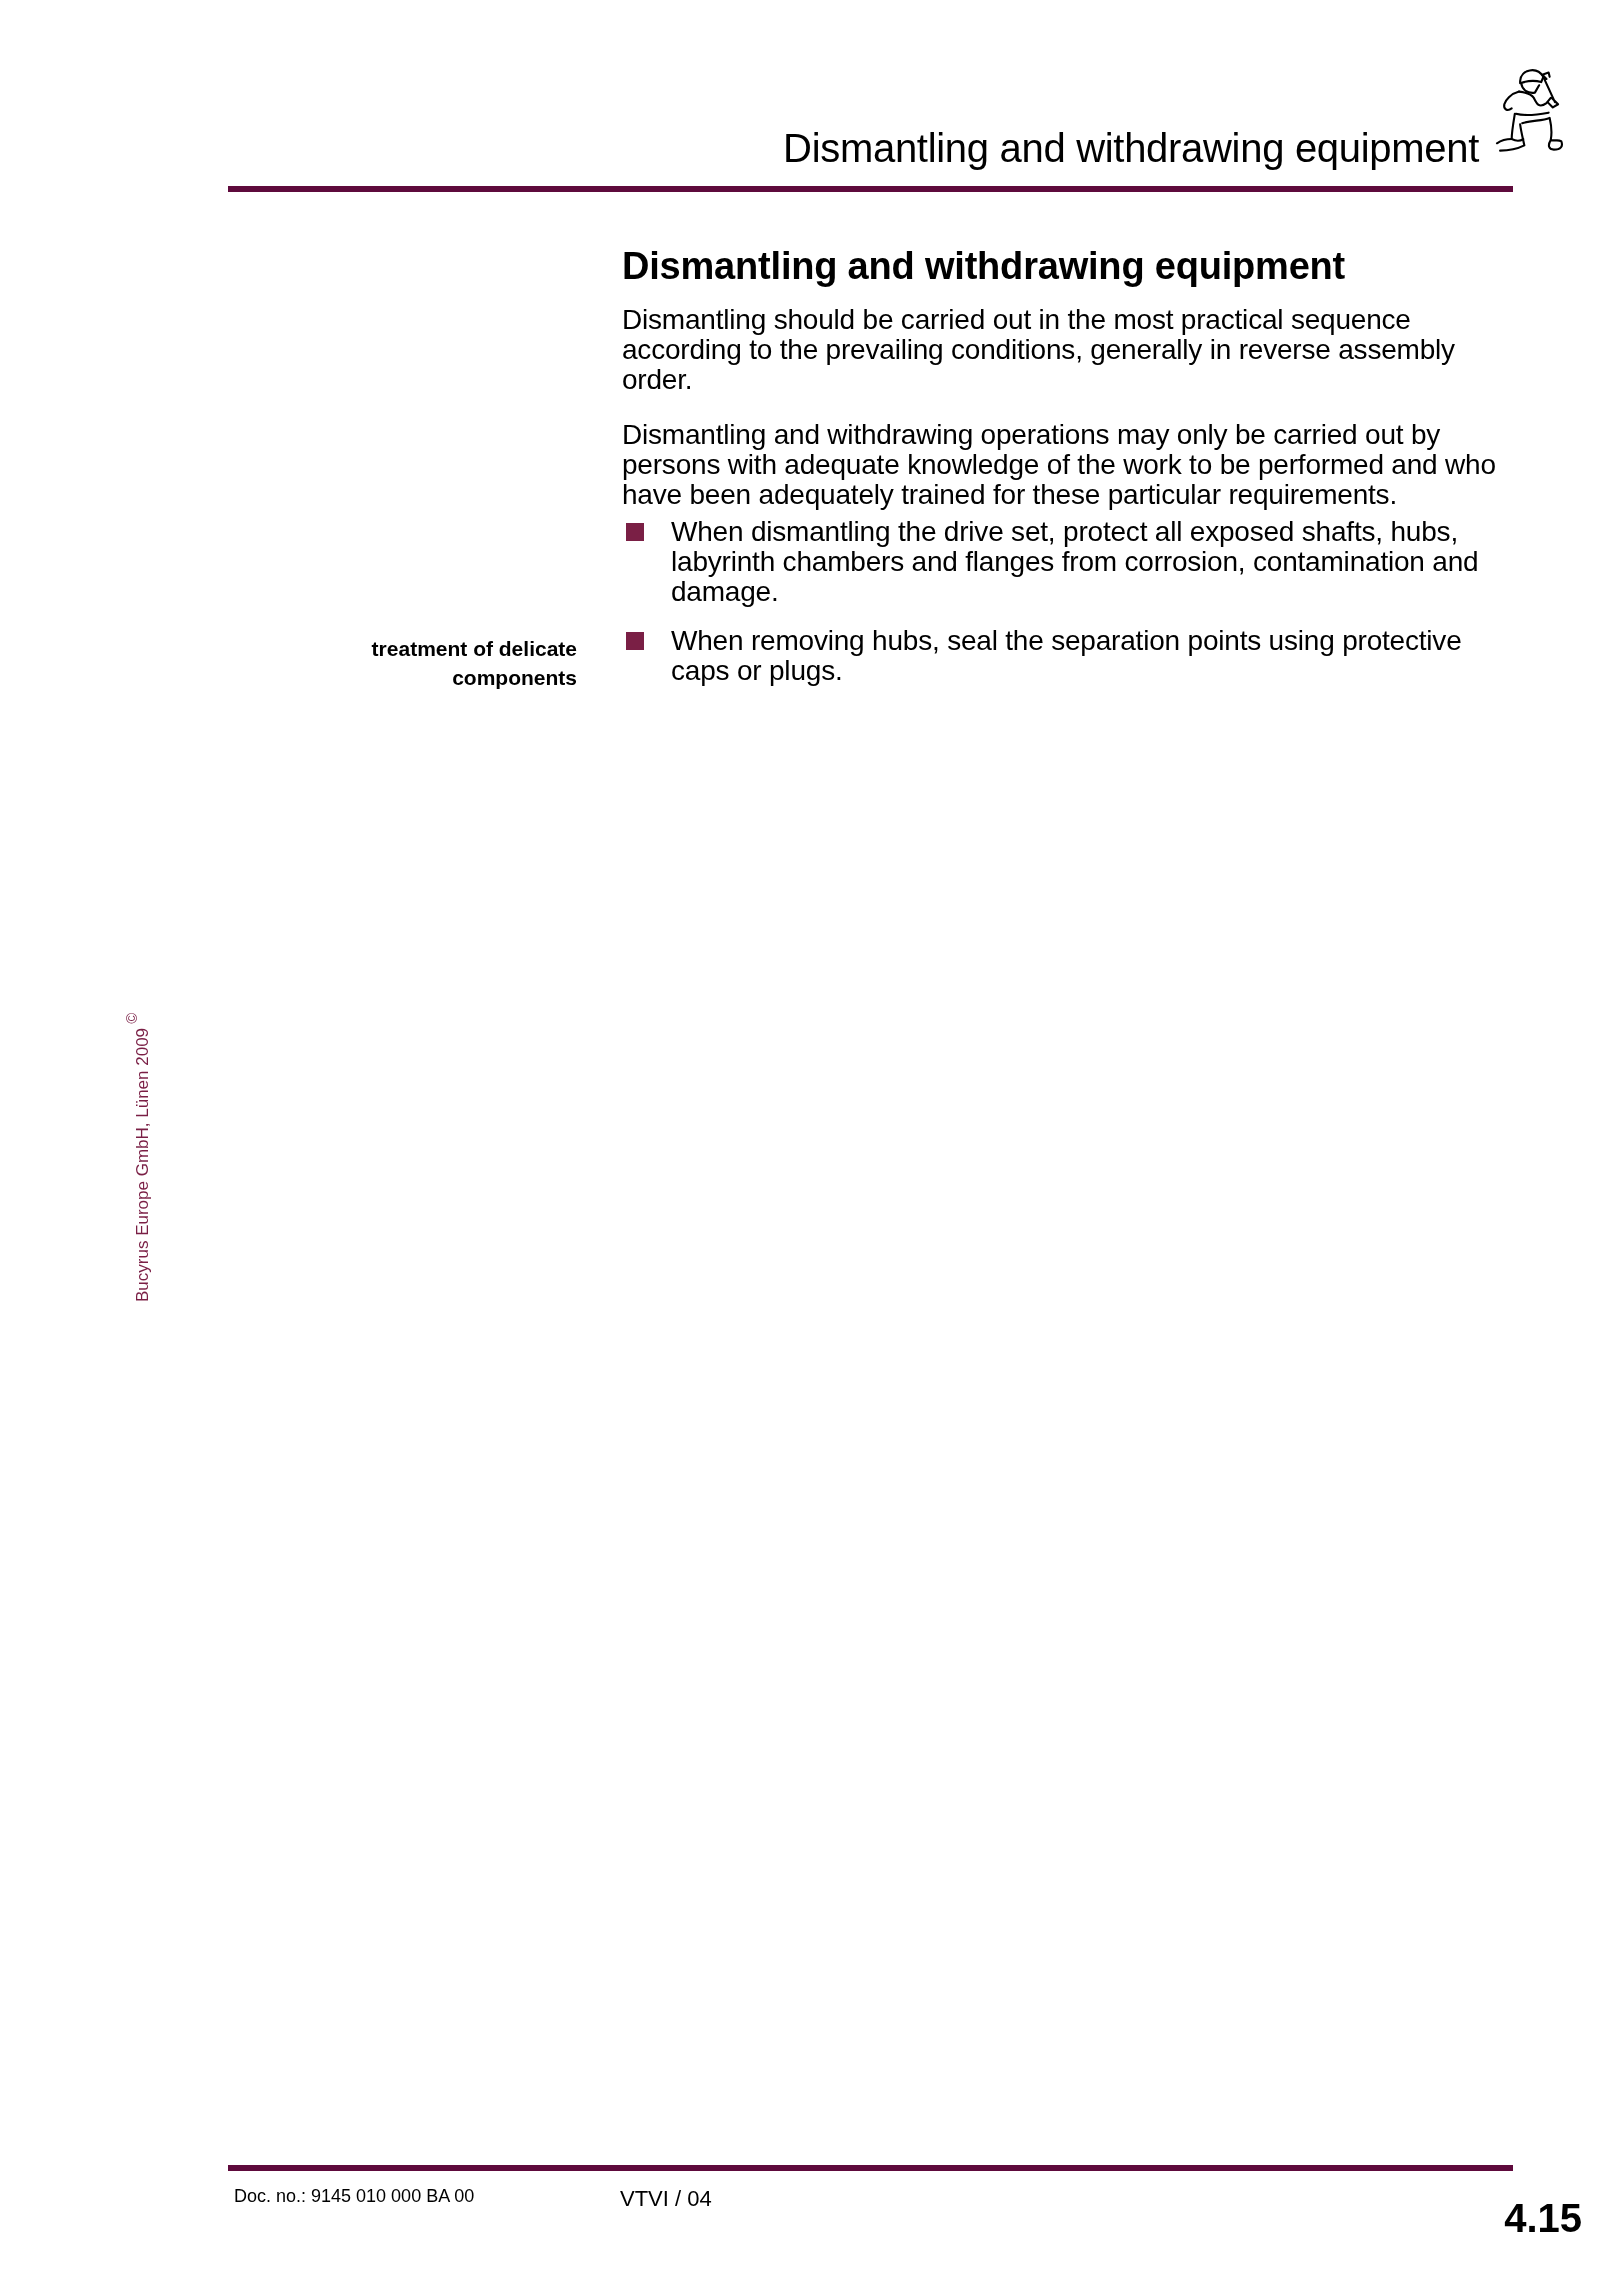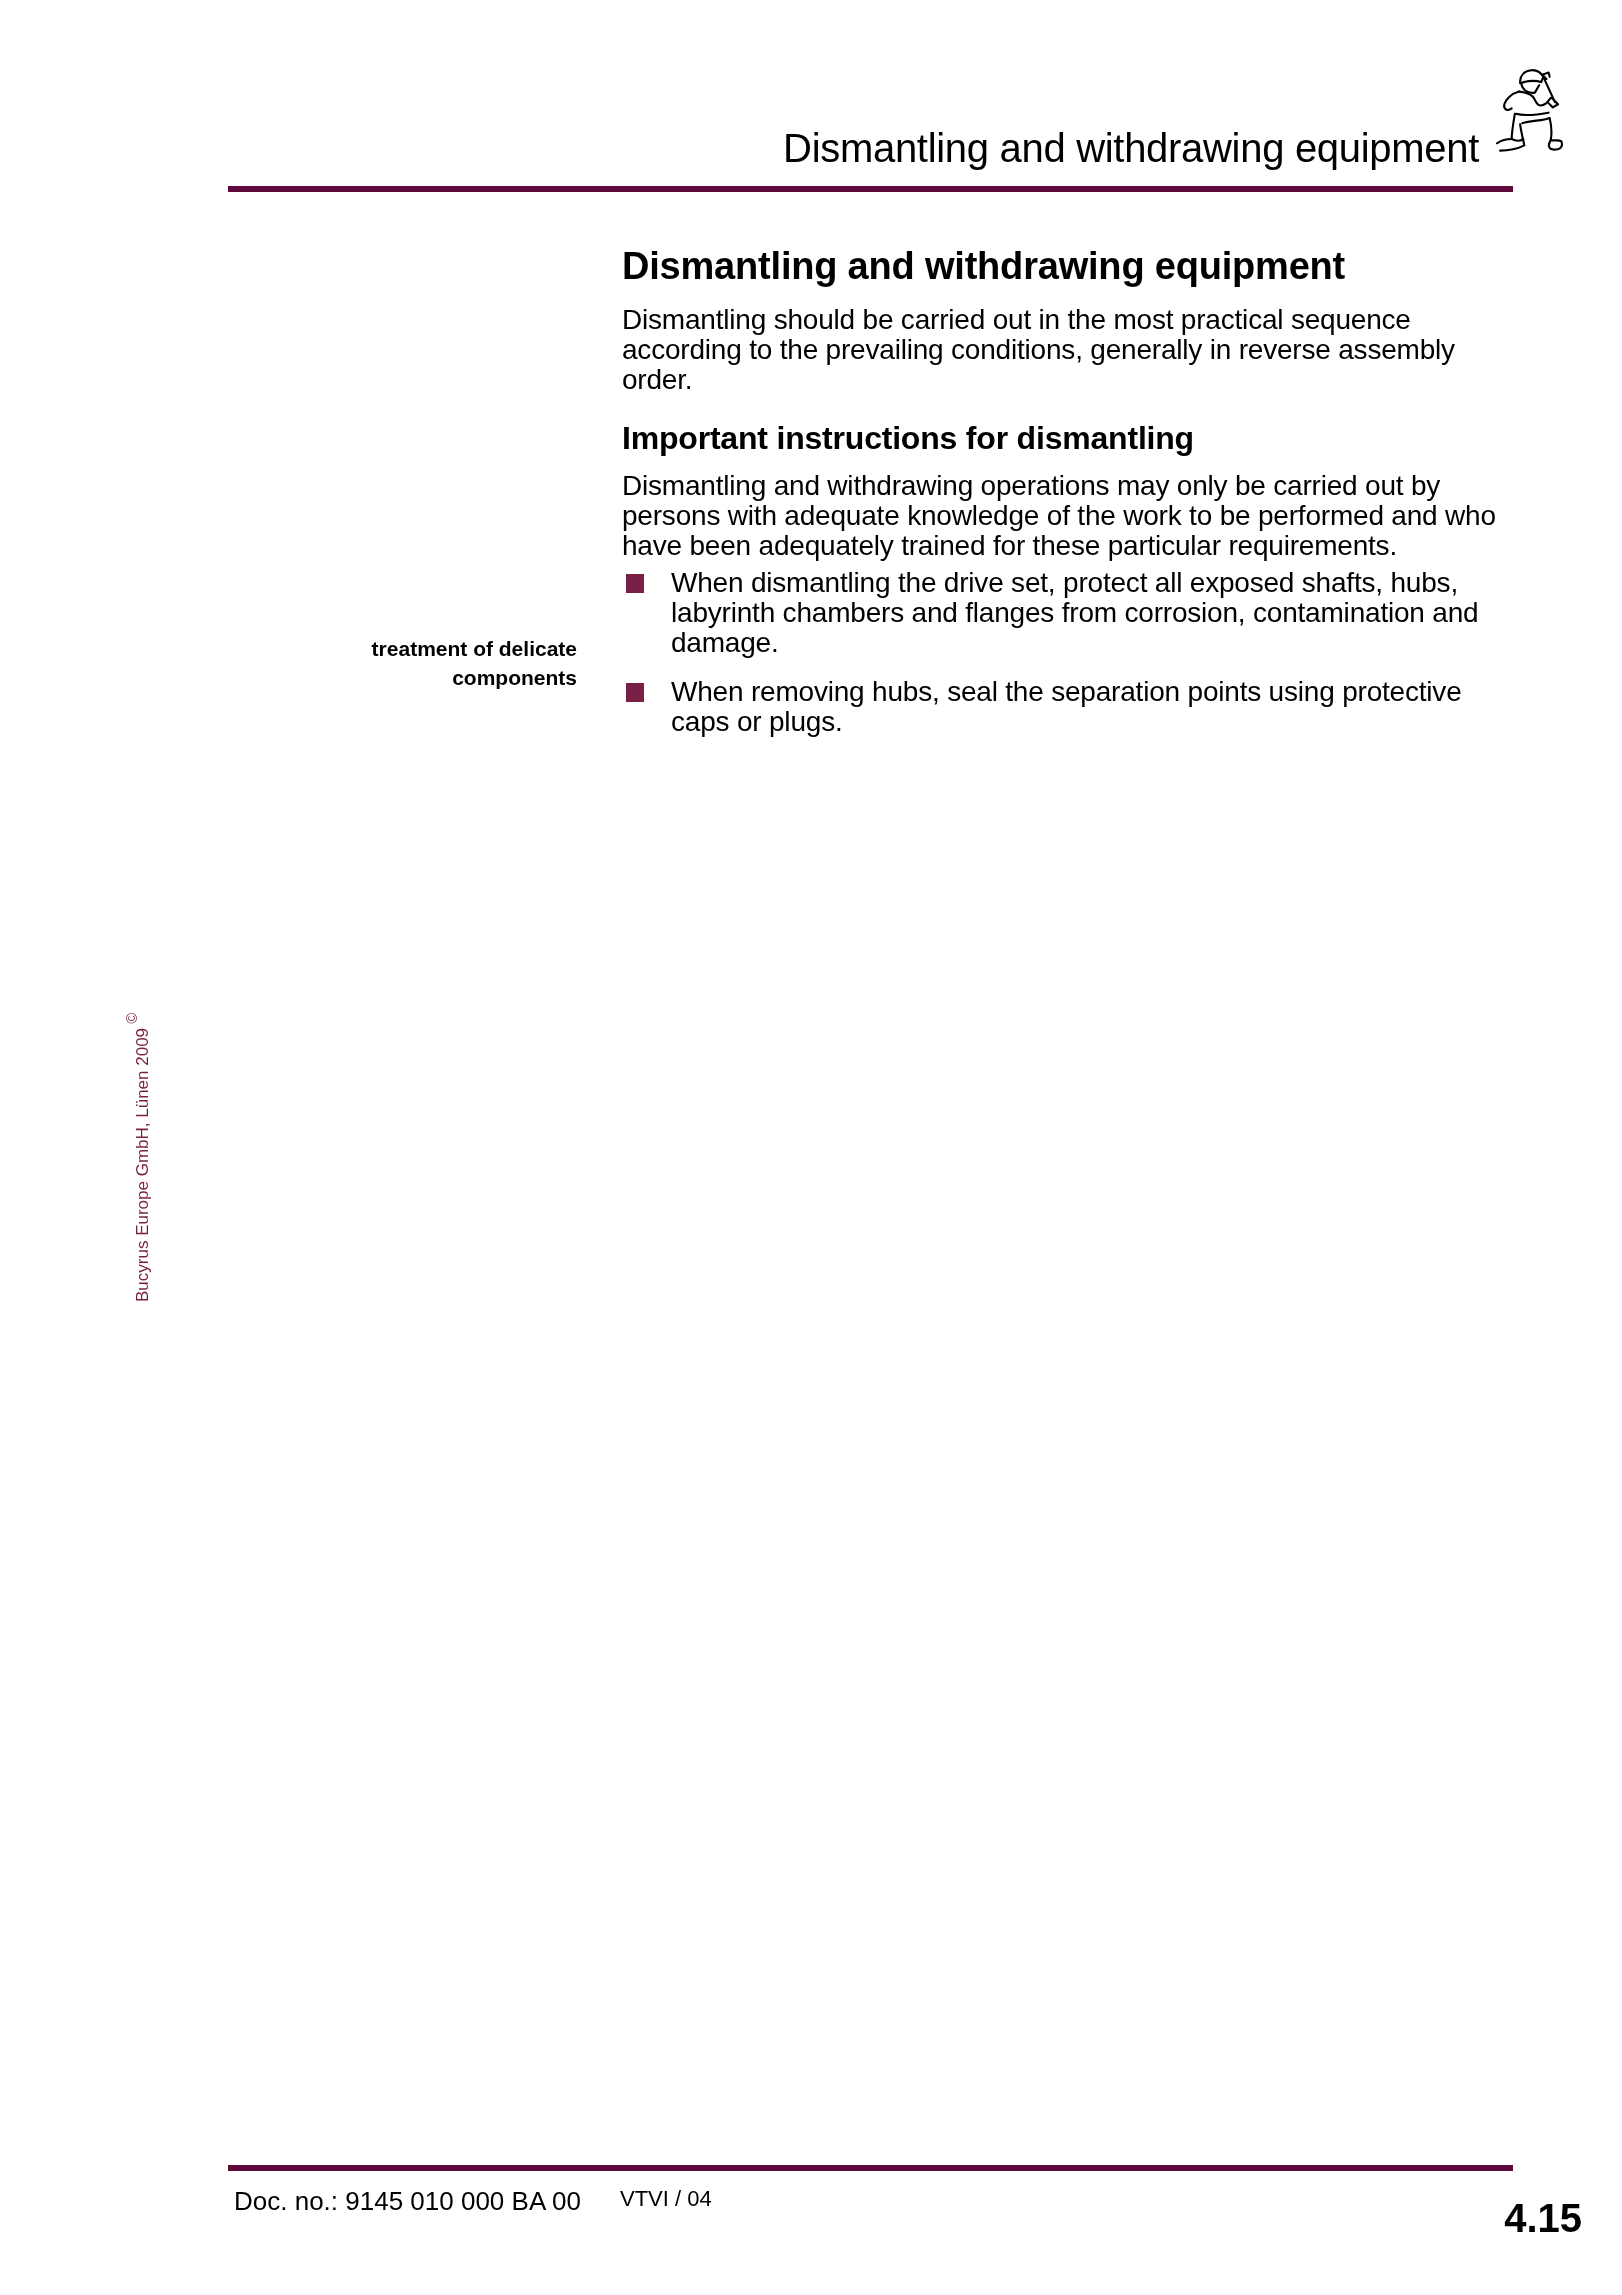--- a/index.html
+++ b/index.html
@@ -43,21 +43,21 @@
     position: absolute; right: 1046px; top: 634px; width: 273px;
     text-align: right; font-size: 21px; font-weight: bold; line-height: 29px;
   }
   .bullets { list-style: none; margin: 0; padding: 0; }
   .bullet { position: relative; padding-left: 49px; margin-bottom: 19px; }
   .bullet .sq {
     position: absolute; left: 4.1px; top: 6.1px; width: 18.4px; height: 18.4px; background: #7a1f45;
   }
   .bullet .txt { font-size: 28px; line-height: 30px; letter-spacing: -0.2px; display: block; width: 852px; }
   .footer-doc {
-    position: absolute; left: 234px; top: 2186px; font-size: 26px; white-space: nowrap; text-align: right;
+    position: absolute; left: 234px; top: 2186px; font-size: 18px; white-space: nowrap; text-align: right;
   }
   .footer-ver {
     position: absolute; left: 620px; top: 2186px; font-size: 22px; white-space: nowrap;
   }
   .page-number {
     position: absolute; right: 41px; top: 2196px; font-size: 40px; font-weight: bold;
   }
 </style>
 </head>
 <body>
@@ -79,21 +79,20 @@
 
 <div class="rule-top"></div>
 
 <div class="copyright">
   <span>Bucyrus Europe GmbH, Lünen 2009</span><sup>©</sup>
 </div>
 
 <div class="main">
   <h1 class="h1">Dismantling and withdrawing equipment</h1>
   <p class="p">Dismantling should be carried out in the most practical sequence according to the prevailing conditions, generally in reverse assembly order.</p>
-  <h2 class="h2">Important instructions for dismantling</h2>
   <p class="p" style="margin-bottom:7px">Dismantling and withdrawing operations may only be carried out by persons with adequate knowledge of the work to be performed and who have been adequately trained for these particular requirements.</p>
   <ul class="bullets">
     <li class="bullet">
       <span class="sq"></span>
       <span class="txt">When dismantling the drive set, protect all exposed shafts, hubs, labyrinth chambers and flanges from corrosion, contamination and damage.</span>
     </li>
     <li class="bullet">
       <span class="sq"></span>
       <span class="txt">When removing hubs, seal the separation points using protective caps or plugs.</span>
     </li>

